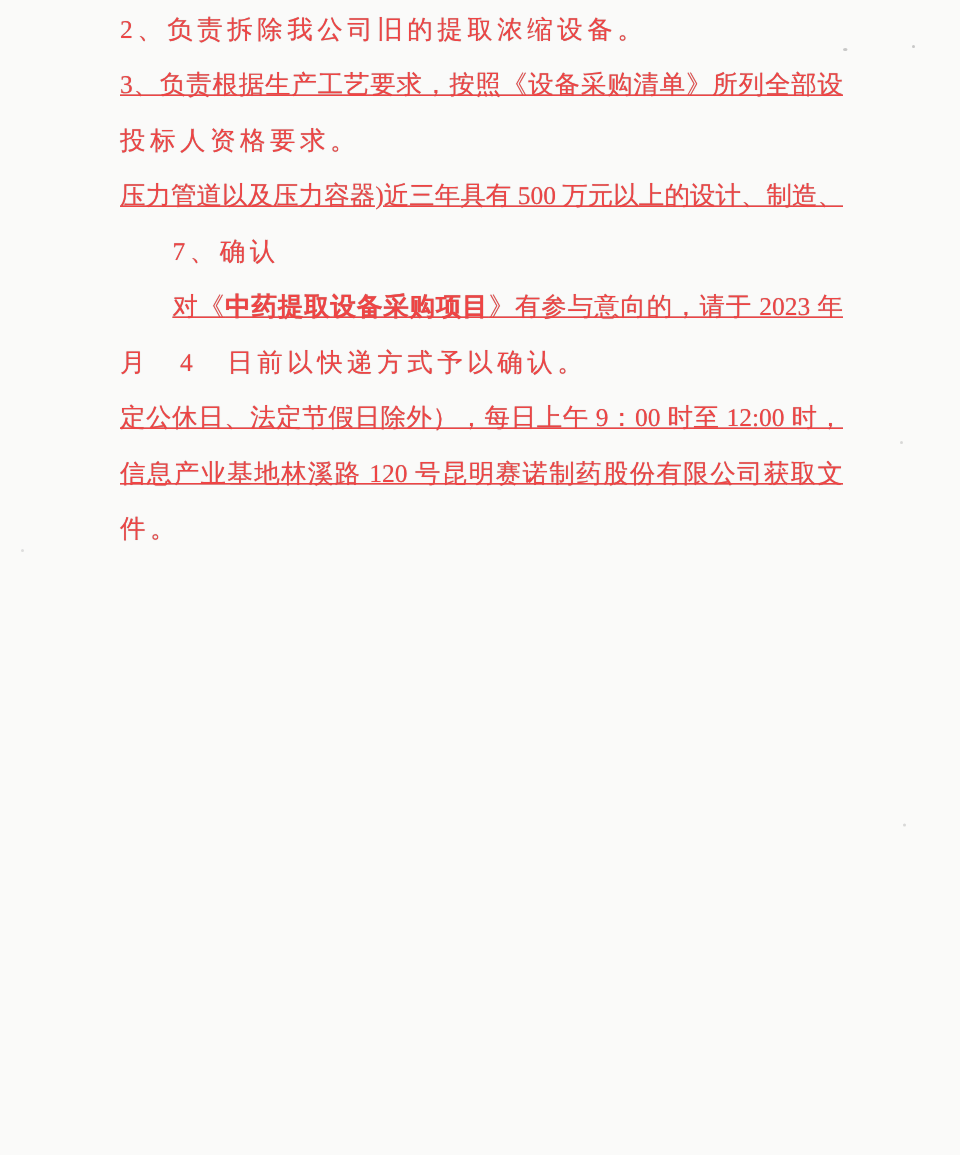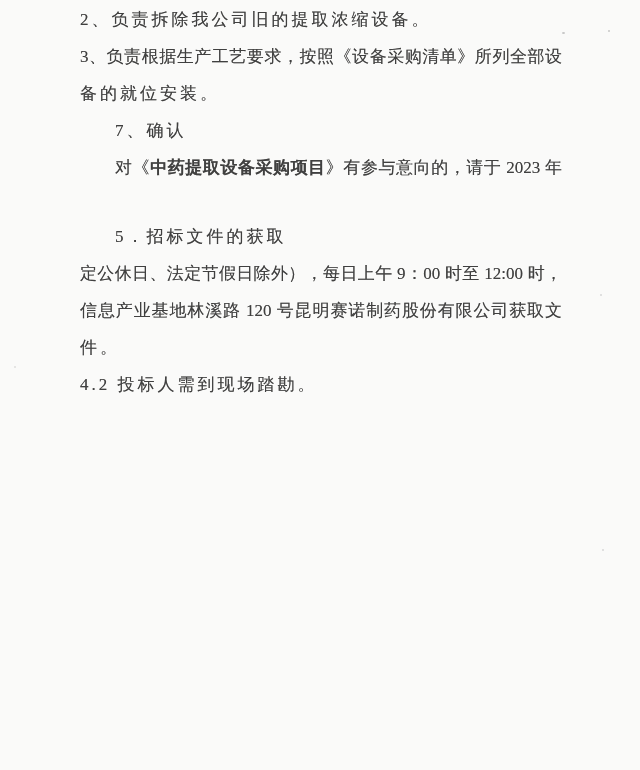--- a/index.html
+++ b/index.html
@@ -19,31 +19,32 @@
     position: absolute;
     left: 80px;
     top: 1px;
     width: 482px;
   }
   .line {
     font-size: 17px;
     line-height: 37px;
     height: 37px;
     letter-spacing: 3px;
-    color: #404040;
+    color: #ef4444;
     white-space: nowrap;
     text-shadow: 0 0 0.5px rgba(46,45,43,0.45);
   }
   .line.justify {
     letter-spacing: normal;
     white-space: normal;
     text-align: justify;
     text-align-last: justify;
     text-justify: auto;
     overflow: hidden;
+    text-decoration: underline;
   }
   .line.indent { padding-left: 35px; }
   .line.gap { margin-top: 32px; }
   .seg-bold { font-weight: bold; }
   .speck {
     position: absolute;
     border-radius: 50%;
     background: rgba(150,150,150,0.5);
   }
   .speck.s1 { left: 562px; top: 32px;  width: 3px; height: 2px; }
@@ -52,27 +53,27 @@
   .speck.s4 { left: 602px; top: 549px; width: 2px; height: 2px; background: rgba(165,165,165,0.4); }
   .speck.s5 { left: 14px;  top: 366px; width: 2px; height: 2px; background: rgba(170,170,170,0.35); }
 </style>
 </head>
 <body>
 
 <div class="page">
   <div class="content" id="doc-content">
       <div class="line"><span class="seg">2、负责拆除我公司旧的提取浓缩设备。</span></div>
       <div class="line justify"><span class="seg">3、负责根据生产工艺要求，按照《设备采购清单》所列全部设</span></div>
-      <div class="line"><span class="seg">备的就位安装。</span></div>
+      <div class="line"><span class="seg">投标人资格要求。</span></div>
+      <div class="line justify"><span class="seg">压力管道以及压力容器)近三年具有 500 万元以上的设计、制造、</span></div>
       <div class="line indent"><span class="seg">7、确认</span></div>
       <div class="line indent justify"><span class="seg">对《</span><span class="seg-bold">中药提取设备采购项目</span><span class="seg">》有参与意向的，请于 2023 年　8</span></div>
-      <div class="line indent gap"><span class="seg">5．招标文件的获取</span></div>
+      <div class="line"><span class="seg">月　4　日前以快递方式予以确认。</span></div>
       <div class="line justify"><span class="seg">定公休日、法定节假日除外），每日上午 9：00 时至 12:00 时，</span></div>
       <div class="line justify"><span class="seg">信息产业基地林溪路 120 号昆明赛诺制药股份有限公司获取文</span></div>
       <div class="line"><span class="seg">件。</span></div>
-      <div class="line"><span class="seg">4.2 投标人需到现场踏勘。</span></div>
     </div>
   <span class="speck s1"></span>
   <span class="speck s2"></span>
   <span class="speck s3"></span>
   <span class="speck s4"></span>
   <span class="speck s5"></span>
 </div>
 
 </body></html>

